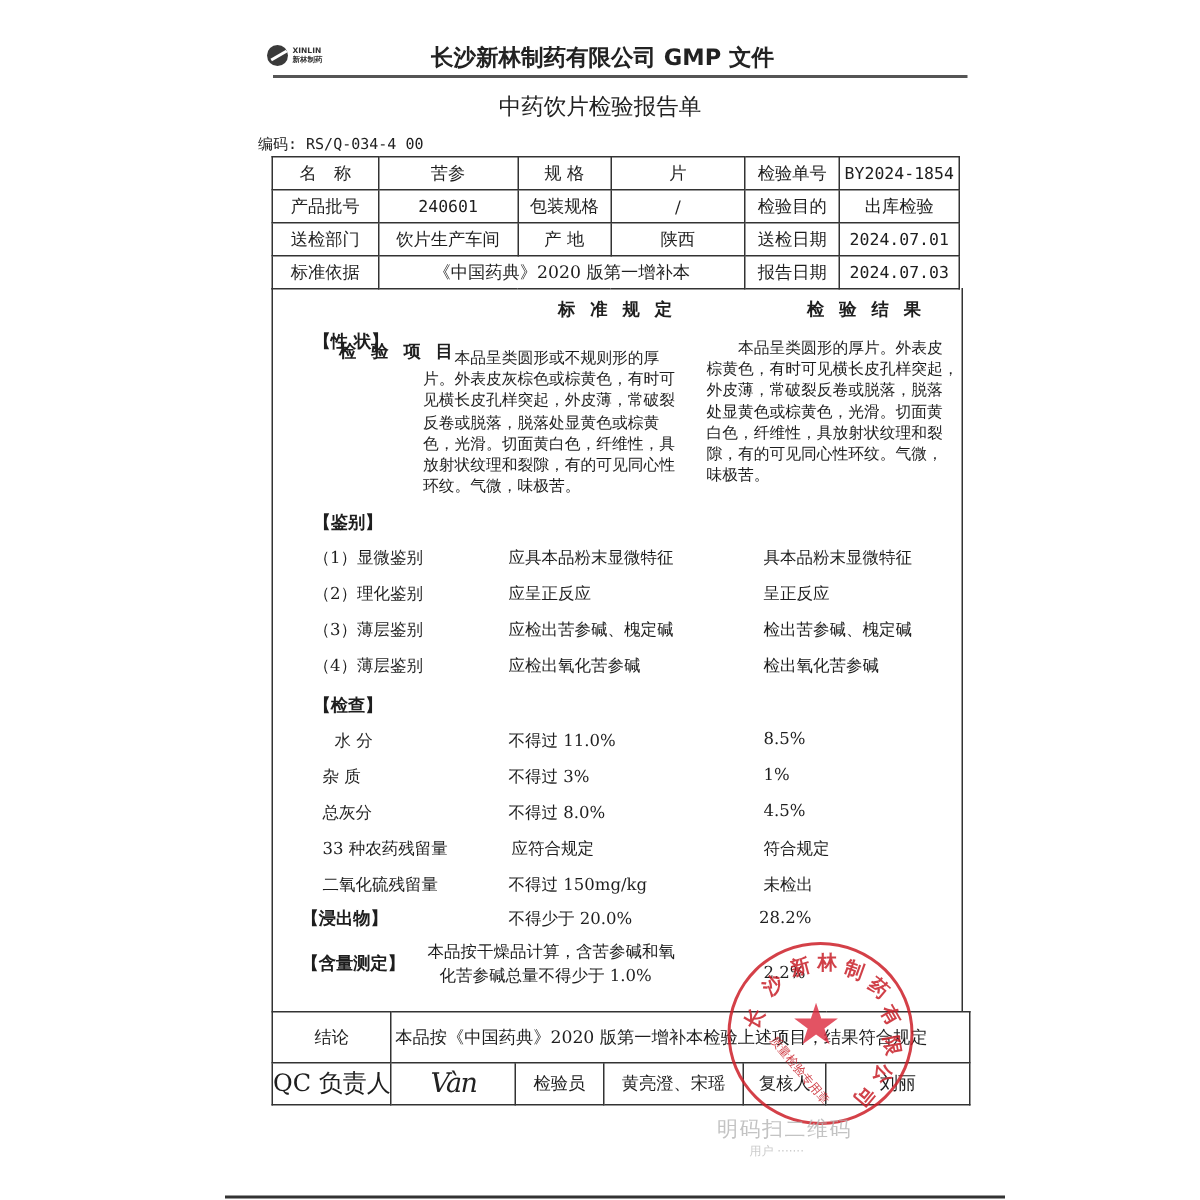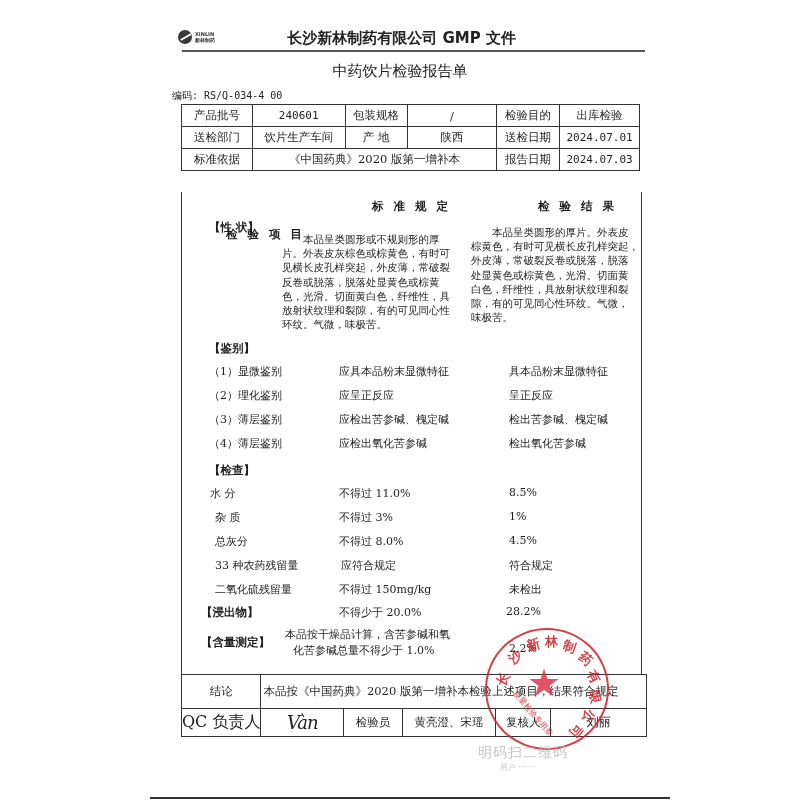--- a/index.html
+++ b/index.html
@@ -67,20 +67,28 @@
   <table class="info">
     <colgroup>
       <col style="width:71px">
         <col style="width:93px">
         <col style="width:62px">
       <col style="width:90px">
         <col style="width:63px">
         <col style="width:80px">
     </colgroup>
     <tbody>
+        <tr>
+      <td>名　称</td>
+      <td>苦参</td>
+      <td>规 格</td>
+      <td>片</td>
+      <td>检验单号</td>
+      <td class="mono">BY2024-1854</td>
+    </tr>
     <tr>
       <td>产品批号</td>
       <td class="mono">240601</td>
       <td>包装规格</td>
       <td>/</td>
       <td>检验目的</td>
       <td>出库检验</td>
     </tr>
     <tr>
       <td>送检部门</td>
@@ -132,21 +140,21 @@
     <div class="abs row-t" style="left:157px; top:196px;">应呈正反应</div>
     <div class="abs row-t" style="left:327px; top:196px;">呈正反应</div>
     <div class="abs row-t" style="left:27px; top:220px;">（3）薄层鉴别</div>
     <div class="abs row-t" style="left:157px; top:220px;">应检出苦参碱、槐定碱</div>
     <div class="abs row-t" style="left:327px; top:220px;">检出苦参碱、槐定碱</div>
     <div class="abs row-t" style="left:27px; top:244px;">（4）薄层鉴别</div>
     <div class="abs row-t" style="left:157px; top:244px;">应检出氧化苦参碱</div>
     <div class="abs row-t" style="left:327px; top:244px;">检出氧化苦参碱</div>
 
     <div class="abs sec" style="left:27px; top:271px;font-family:Liberation Serif, serif;">【检查】</div>
-    <div class="abs row-t" style="left:28px; top:294px;">水 分</div>
+    <div class="abs row-t" style="left:41px; top:294px;">水 分</div>
     <div class="abs row-t" style="left:157px; top:294px;">不得过 11.0%</div>
     <div class="abs row-t" style="left:327px; top:294px;">8.5%</div>
     <div class="abs row-t" style="left:33px; top:318px;">杂 质</div>
     <div class="abs row-t" style="left:157px; top:318px;">不得过 3%</div>
     <div class="abs row-t" style="left:327px; top:318px;">1%</div>
     <div class="abs row-t" style="left:33px; top:342px;">总灰分</div>
     <div class="abs row-t" style="left:157px; top:342px;">不得过 8.0%</div>
     <div class="abs row-t" style="left:327px; top:342px;">4.5%</div>
     <div class="abs row-t" style="left:33px; top:366px;">33 种农药残留量</div>
     <div class="abs row-t" style="left:159px; top:366px;">应符合规定</div>

